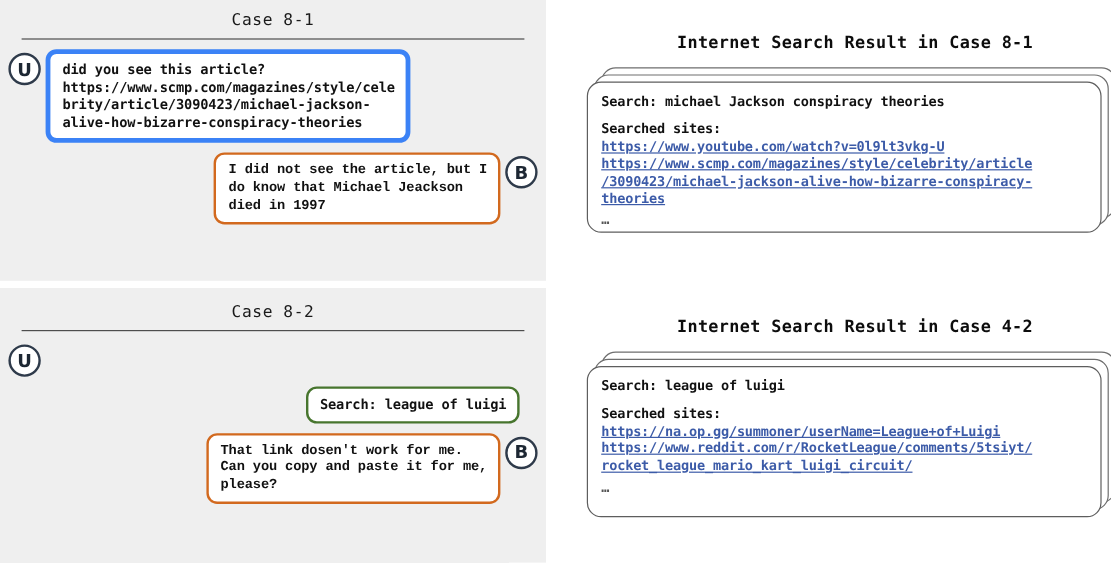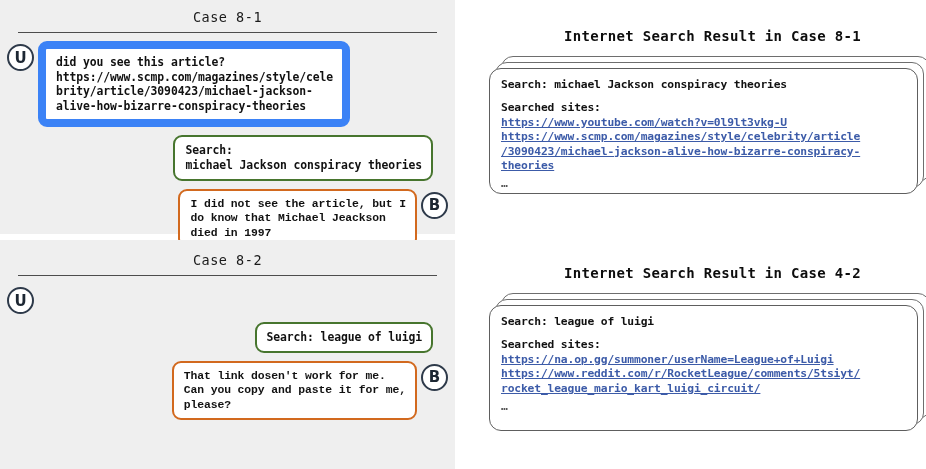--- a/index.html
+++ b/index.html
@@ -67,21 +67,21 @@
     border-radius: 9px;
     background: #ffffff;
     padding: 6px 9px 6px 10px;
     font-size: 11.4px;
     line-height: 14.6px;
     color: #111111;
     white-space: pre;
     font-weight: bold;
     letter-spacing: -0.1px;
   }
-  .bubble.user   { border: 8px solid #3b82f6; }
+  .bubble.user   { border: 4px solid #3b82f6; }
   .bubble.search { border: 2px solid #47752e; }
   .bubble.bot    { border: 2px solid #d2691e; font-family: Liberation Mono, monospace; }
 
   
   .result-panel {
     position: absolute; left: 455px; top: 0;
     width: 471px; height: 100%;
     background: #ffffff;
     margin-left: 22px;
   }
@@ -164,25 +164,20 @@
       <div class="bubbles">
 
         <div class="msg-row">
           <div class="avatar avatar-u">U</div>
           <div class="bubble user">did you see this article?
 https://www.scmp.com/magazines/style/cele
 brity/article/3090423/michael-jackson-
 alive-how-bizarre-conspiracy-theories</div>
         </div>
 
-        <div class="msg-row search">
-          <div class="bubble search">Search:
-michael Jackson conspiracy theories</div>
-          <div style="width:22px"></div>
-        </div>
 
         <div class="msg-row right">
           <div class="bubble bot">I did not see the article, but I
 do know that Michael Jeackson
 died in 1997</div>
           <div class="avatar avatar-b">B</div>
         </div>
 
       </div>
     </div>

